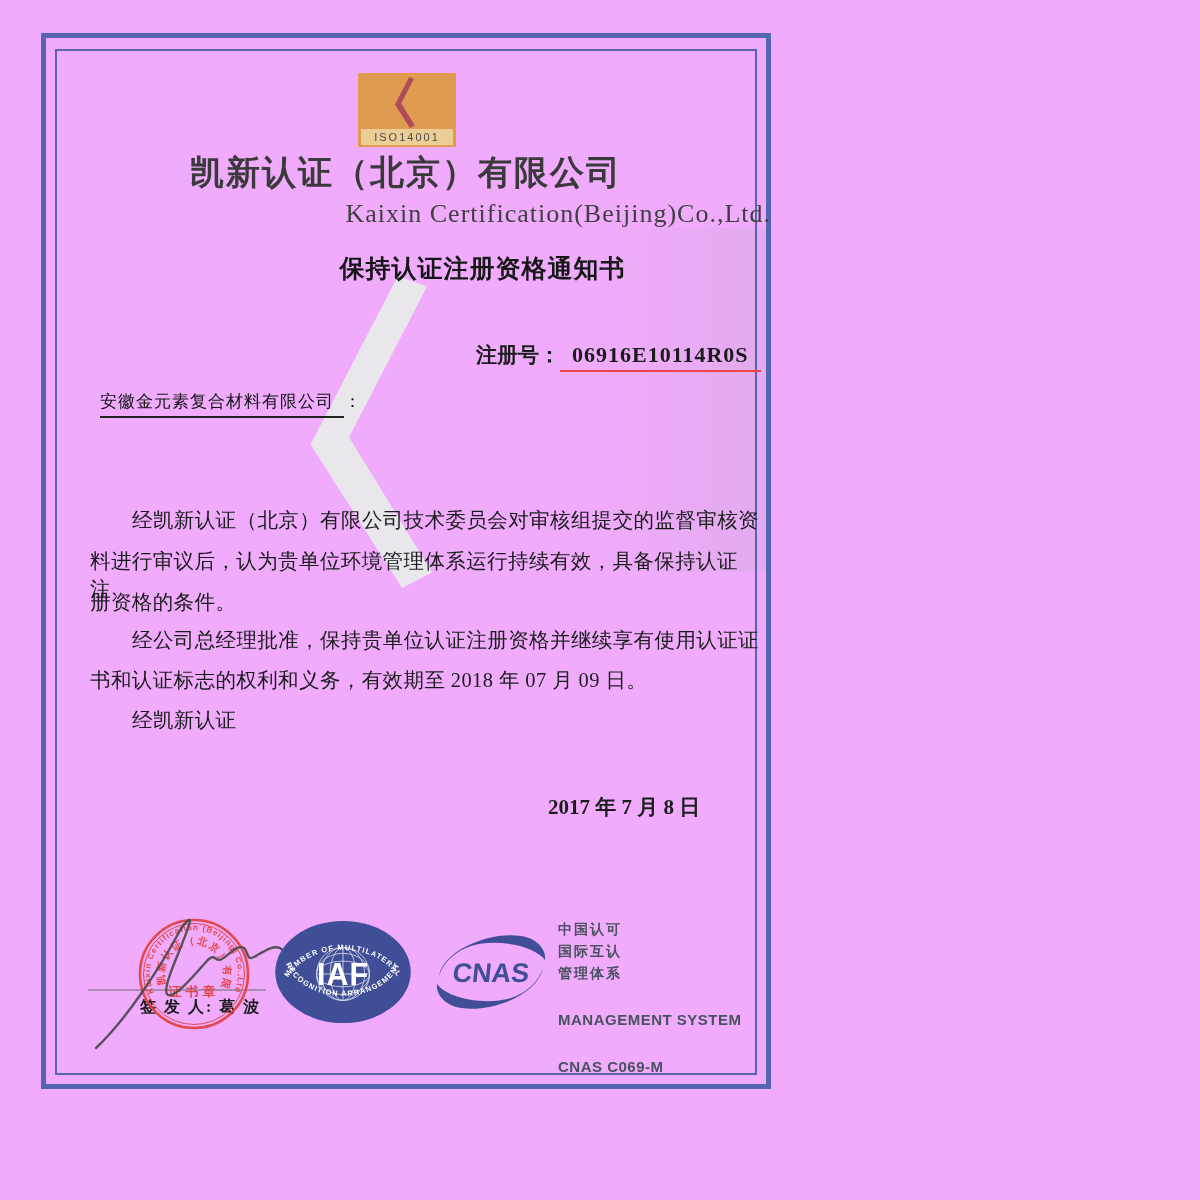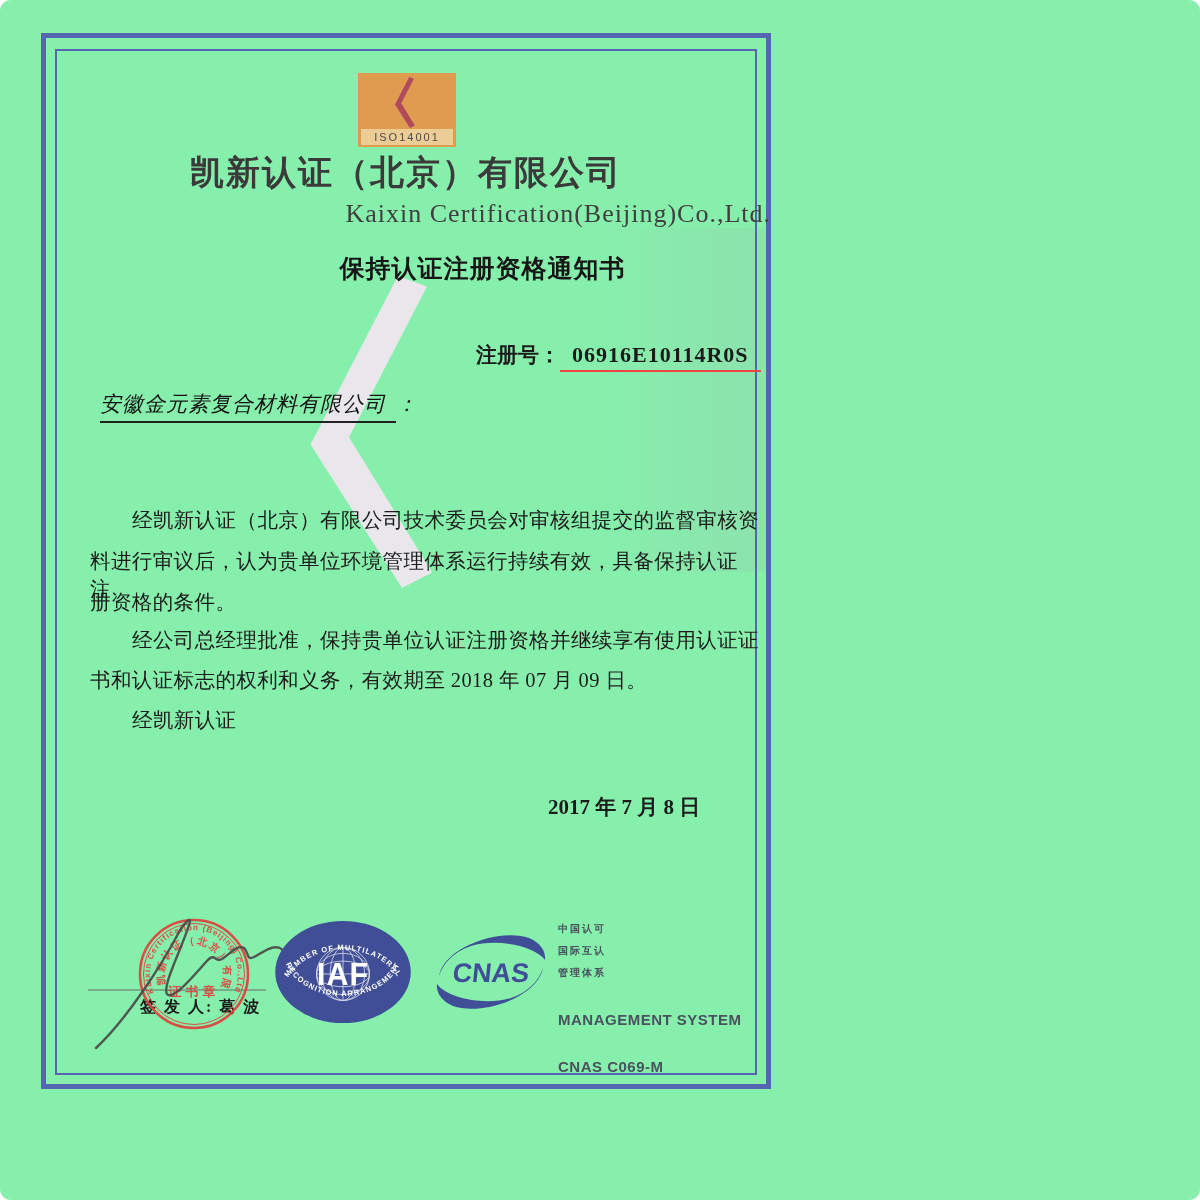--- a/index.html
+++ b/index.html
@@ -1,17 +1,17 @@
 <!DOCTYPE html>
 <html><head>
 <meta charset="utf-8">
 <style>
   html,body{margin:0;padding:0;background:#fff;}
-  .canvas{position:relative;width:1200px;height:1200px;background:#86efac;overflow:hidden;
-          font-family:"Liberation Serif","DejaVu Serif",serif;color:#1d1d1d;border-radius:11px;}
+  .canvas{position:relative;width:1200px;height:1200px;background:#f0abfc;overflow:hidden;
+          font-family:"Liberation Serif","DejaVu Serif",serif;color:#1d1d1d;}
 
   
   .border-outer{position:absolute;left:41px;top:33px;width:730px;height:1056px;
                 border:5px solid #5565b2;box-sizing:border-box;}
   .border-inner{position:absolute;left:55px;top:49px;width:702px;height:1026px;
                 border:2px solid #5565b2;box-sizing:border-box;}
 
   
   .scan-shade{position:absolute;left:600px;top:228px;width:170px;height:344px;
               background:linear-gradient(to right,rgba(170,170,178,0) 0%,rgba(170,170,178,0.16) 85%);}
@@ -29,36 +29,36 @@
   .org-en{position:absolute;left:41px;top:199px;width:730px;text-align:right;
           font-size:26px;letter-spacing:1px;color:#3f3f3f;}
   .doc-title{position:absolute;left:41px;top:252px;width:883px;text-align:center;
           font-family:"Liberation Sans",sans-serif;font-size:25px;font-weight:bold;
           letter-spacing:1px;color:#161616;}
 
   .reg-line{position:absolute;left:476px;top:341px;font-size:21px;font-weight:bold;color:#1b1b1b;}
   .reg-number{display:inline-block;border-bottom:2px solid #ef4444;padding:0 12px 2px 12px;
           font-size:22px;font-weight:bold;letter-spacing:1px;}
 
-  .recipient{position:absolute;left:100px;top:390px;font-size:21px;color:#111;font-style:italic;}
+  .recipient{position:absolute;left:100px;top:390px;font-size:17px;color:#111;}
   .recipient .name{display:inline-block;border-bottom:2px solid #222;padding:0 10px 3px 0;
           letter-spacing:1px;}
 
   .bline{position:absolute;left:90px;width:650px;font-size:20.5px;letter-spacing:0.4px;color:#1b1b1b;margin-top:40px;}
   .ind{padding-left:42px;}
 
   .date-line{position:absolute;left:548px;top:793px;font-size:21px;font-weight:bold;color:#1b1b1b;}
 
   
   .seal-svg{position:absolute;left:80px;top:890px;width:250px;height:175px;}
   .iaf-svg{position:absolute;left:272px;top:918px;width:142px;height:108px;}
   .cnas-svg{position:absolute;left:434px;top:924px;width:114px;height:96px;}
   .accred{position:absolute;left:558px;top:918px;font-family:"Liberation Sans",sans-serif;
           color:#49525e;}
-  .accred .cnl{font-size:10px;font-weight:bold;line-height:22px;letter-spacing:2px;}
+  .accred .cnl{font-size:14px;font-weight:bold;line-height:22px;letter-spacing:2px;}
   .accred .enl{font-size:15px;font-weight:bold;line-height:22px;letter-spacing:0.5px;margin-top:25px;}
 
   .hidden-defs{position:absolute;width:0;height:0;overflow:hidden;}
 </style>
 </head>
 <body>
 
 <svg class="hidden-defs" aria-hidden="true">
   <defs>
     <symbol id="chev" viewBox="0 0 140 300">

